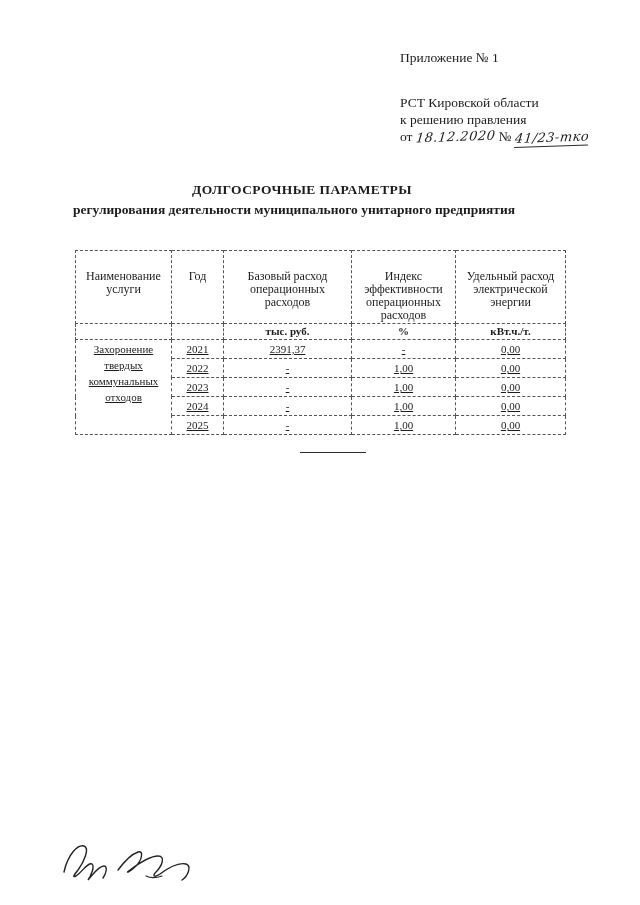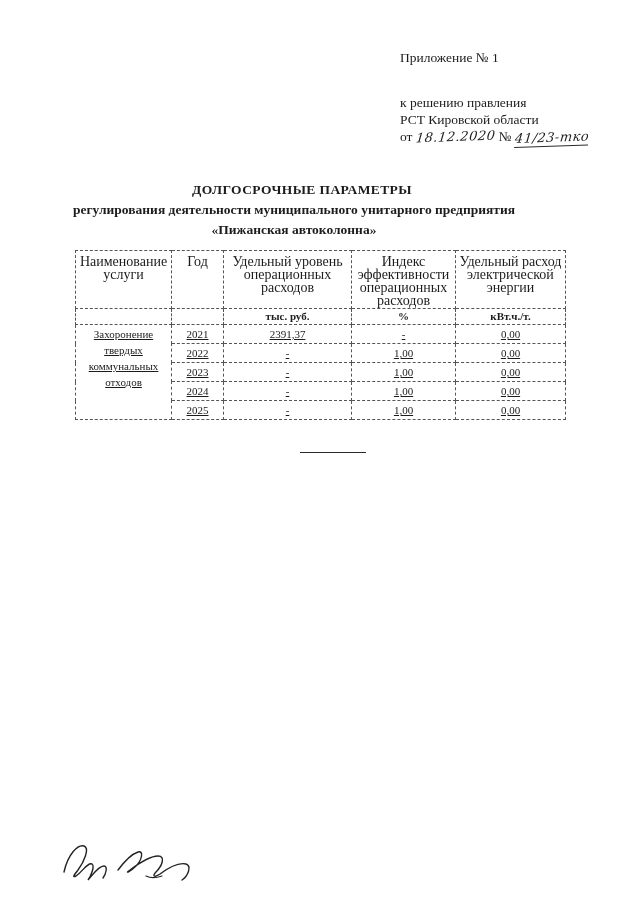--- a/index.html
+++ b/index.html
@@ -64,23 +64,23 @@
   }
   table.params th,
   table.params td {
     border: 1px dashed #555555;
     font-weight: normal;
     text-align: center;
     vertical-align: top;
     padding: 1px 3px;
   }
   table.params th {
-    font-size: 14px;
+    font-size: 12px;
     line-height: 13px;
-    padding-top: 4px;
+    padding-top: 19px;
   }
   .col-service  { width: 96px; }
   .col-year     { width: 52px; }
   .col-base     { width: 128px; }
   .col-index    { width: 104px; }
   .col-energy   { width: 110px; }
 
   tr.units-row td { line-height: 13px; font-weight: bold; }
   tr.data-row td  { line-height: 16px; text-decoration: underline; }
 
@@ -105,49 +105,48 @@
   }
 </style>
 </head>
 <body>
 
 <div class="page">
 
   <div class="appendix">Приложение  № 1</div>
 
   <div class="decision-block">
+    <div>РСТ Кировской области</div>
     <div>к решению правления</div>
-    <div>РСТ Кировской области</div>
     <div class="date-line">
       <span>от</span>
       <span class="hand">18.12.2020</span>
       <span>№</span>
       <span class="hand underlined">41/23-тко-2021</span>
     </div>
   </div>
 
   <div class="title-block">
     <div class="title-line1">ДОЛГОСРОЧНЫЕ ПАРАМЕТРЫ</div>
     <div class="title-line2">регулирования деятельности муниципального унитарного предприятия</div>
-    <div class="title-line3">«Пижанская автоколонна»</div>
   </div>
 
   <table class="params">
     <colgroup>
       <col class="col-service">
       <col class="col-year">
       <col class="col-base">
       <col class="col-index">
       <col class="col-energy">
     </colgroup>
     <thead>
       <tr>
         <th>Наименование услуги</th>
         <th>Год</th>
-        <th>Удельный уровень операционных расходов</th>
+        <th>Базовый расход операционных расходов</th>
         <th>Индекс эффективности операционных расходов</th>
         <th>Удельный расход электрической энергии</th>
       </tr>
       <tr class="units-row">
         <td></td>
         <td></td>
         <td>тыс. руб.</td>
         <td>%</td>
         <td>кВт.ч./т.</td>
       </tr>

